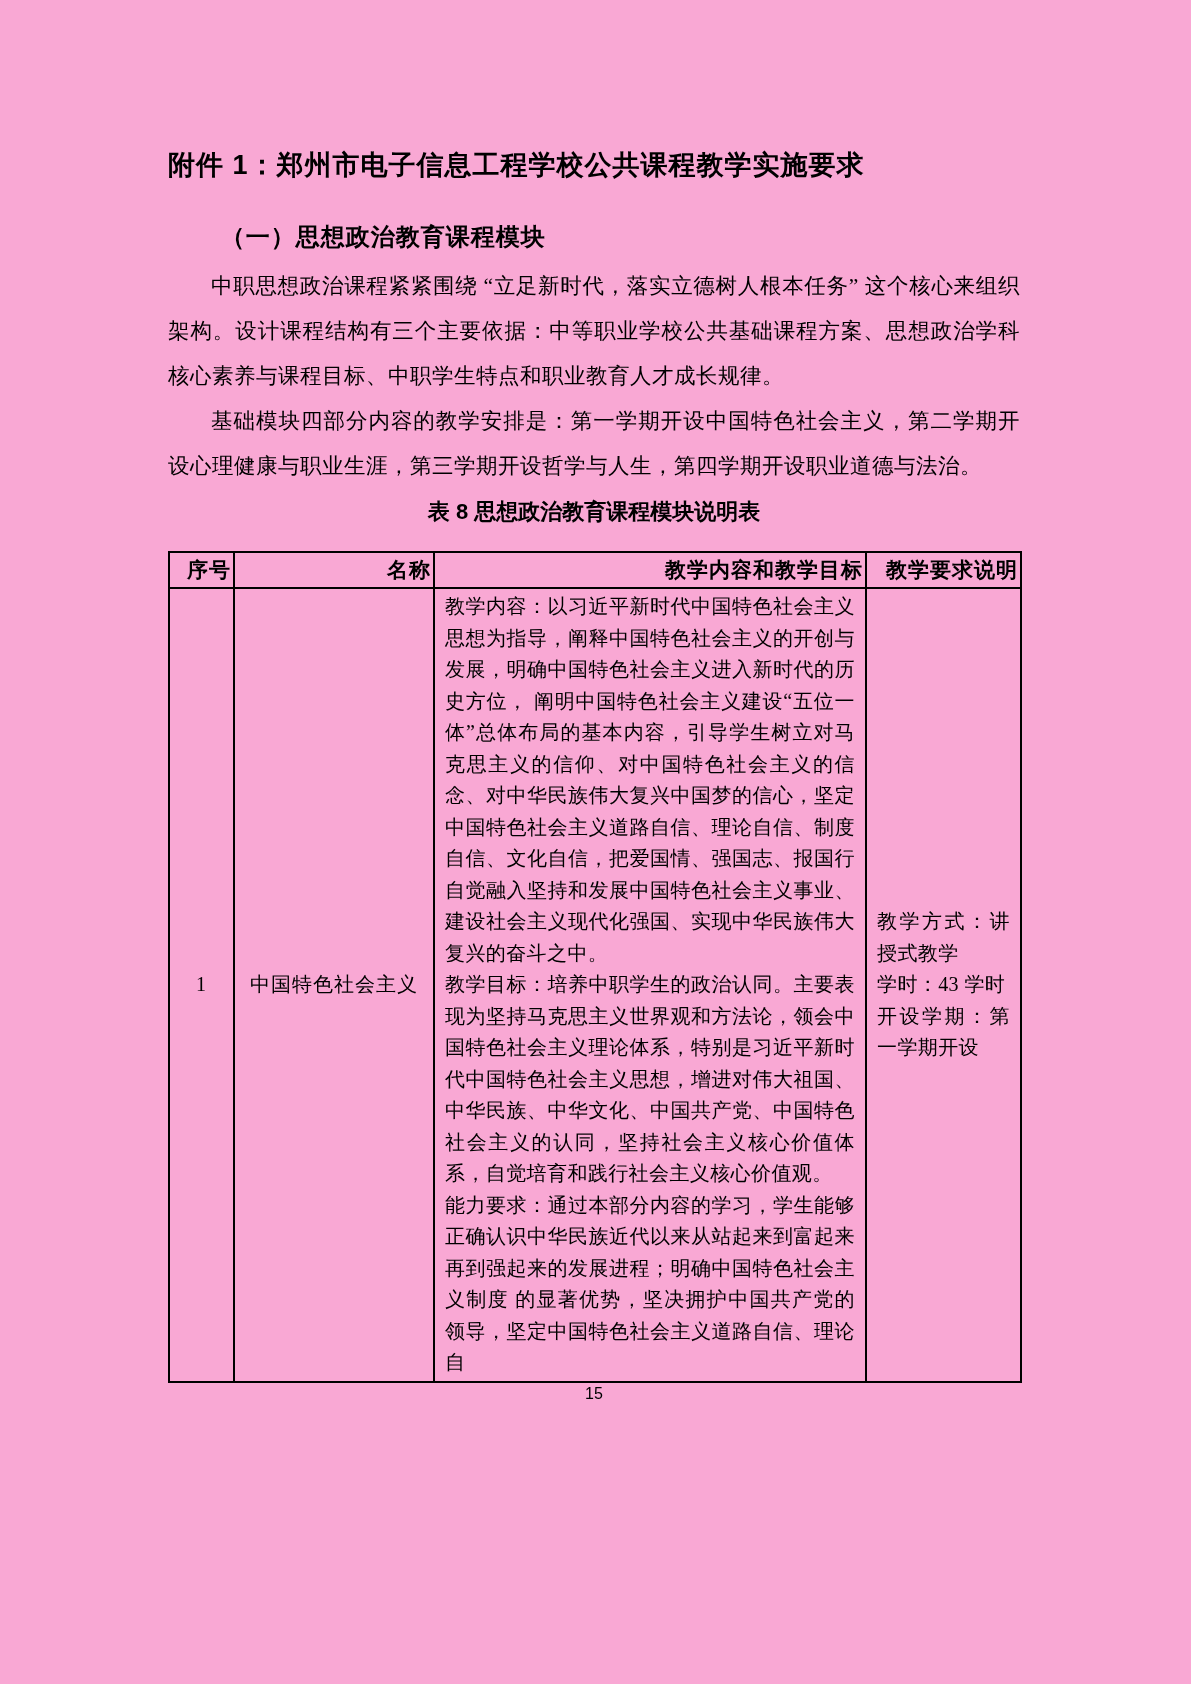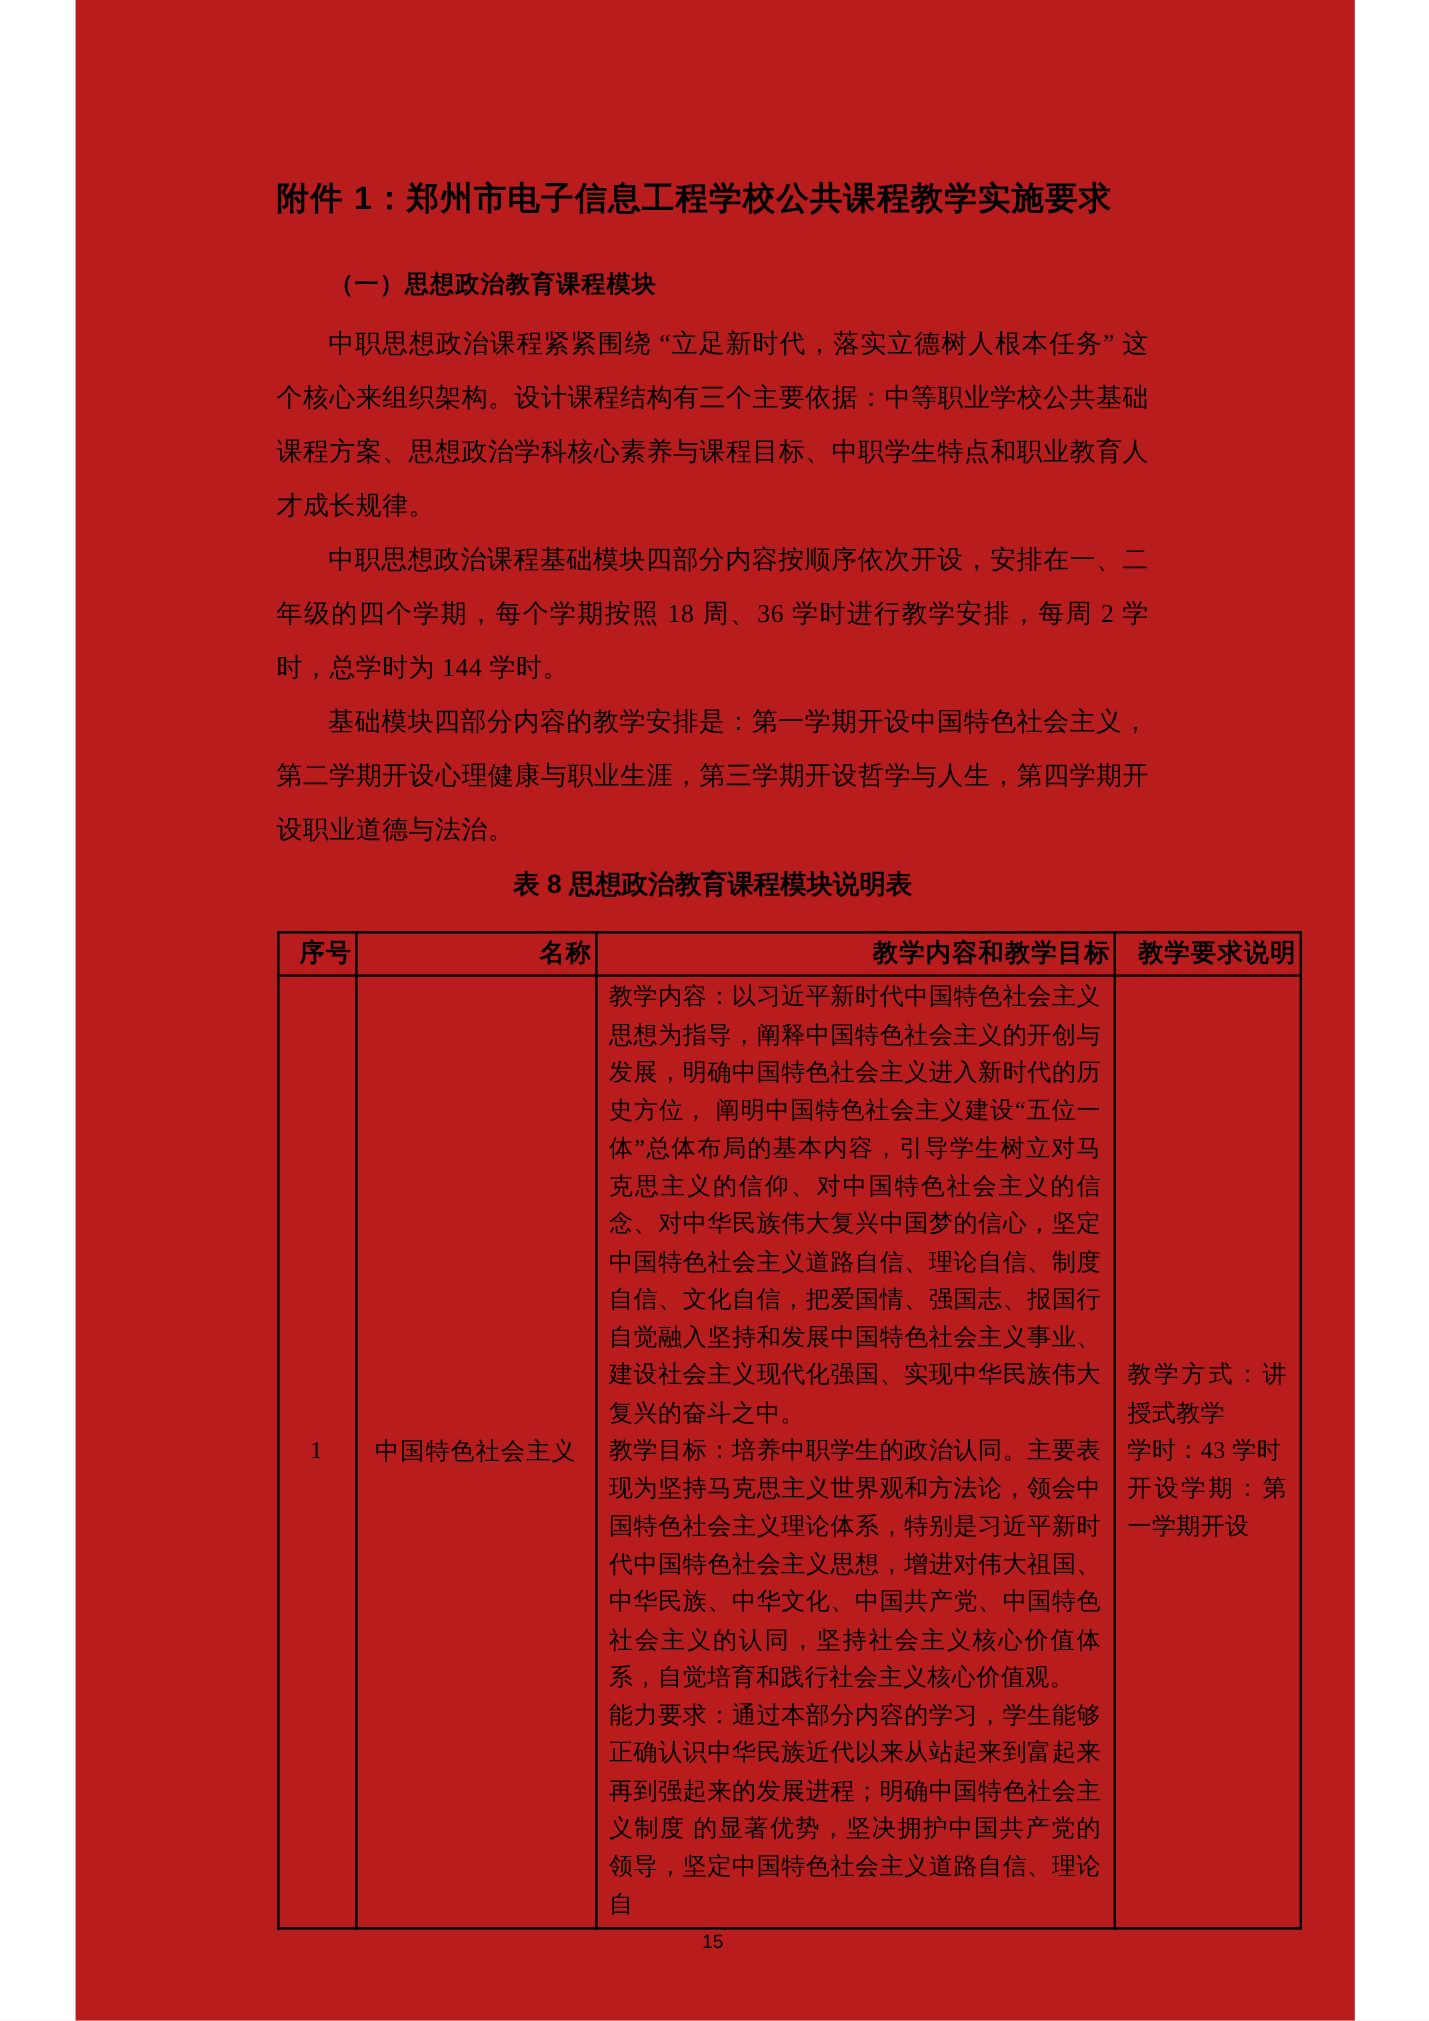--- a/index.html
+++ b/index.html
@@ -2,44 +2,44 @@
 <html><head>
 <meta charset="utf-8">
 <style>
   html, body {
     margin: 0;
     padding: 0;
     background: #ffffff;
   }
   .page {
     position: relative;
-    width: 1066px;
+    width: 1191px;
     height: 1684px;
     margin: 0 auto;
-    background: #b91c1c;
+    background: #f9a8d4;
     color: #000000;
     box-sizing: border-box;
     padding: 146px 171px 0 168px;
     font-family: "Liberation Serif", serif;
     overflow: hidden;
   }
   .doc-title {
     margin: 0;
     font-family: "Liberation Sans", sans-serif;
     font-weight: bold;
     font-size: 27px;
     line-height: 38px;
     letter-spacing: 1px;
     color: #000;
   }
   .section-heading {
     margin: 36px 0 0 0;
     font-family: "Liberation Sans", sans-serif;
     font-weight: bold;
-    font-size: 20px;
+    font-size: 24px;
     line-height: 34px;
     text-indent: 2.2em;
     letter-spacing: 1px;
   }
   .body-paras { margin-top: 10px; }
   .body-para {
     margin: 0;
     font-size: 21.5px;
     line-height: 45px;
     text-align: justify;
@@ -121,21 +121,20 @@
 <body>
 
 <div class="page">
 
   <h1 class="doc-title">附件 1：郑州市电子信息工程学校公共课程教学实施要求</h1>
 
   <h2 class="section-heading">（一）思想政治教育课程模块</h2>
 
   <div class="body-paras">
     <p class="body-para">中职思想政治课程紧紧围绕 “立足新时代，落实立德树人根本任务” 这个核心来组织架构。设计课程结构有三个主要依据：中等职业学校公共基础课程方案、思想政治学科核心素养与课程目标、中职学生特点和职业教育人才成长规律。</p>
-    <p class="body-para">中职思想政治课程基础模块四部分内容按顺序依次开设，安排在一、二年级的四个学期，每个学期按照 18 周、36 学时进行教学安排，每周 2 学时，总学时为 144 学时。</p>
     <p class="body-para">基础模块四部分内容的教学安排是：第一学期开设中国特色社会主义，第二学期开设心理健康与职业生涯，第三学期开设哲学与人生，第四学期开设职业道德与法治。</p>
   </div>
 
   <div class="table-caption">表 8 思想政治教育课程模块说明表</div>
 
   <table class="course-table">
     <colgroup>
       <col style="width:65px">
       <col style="width:200px">
       <col style="width:432px">

